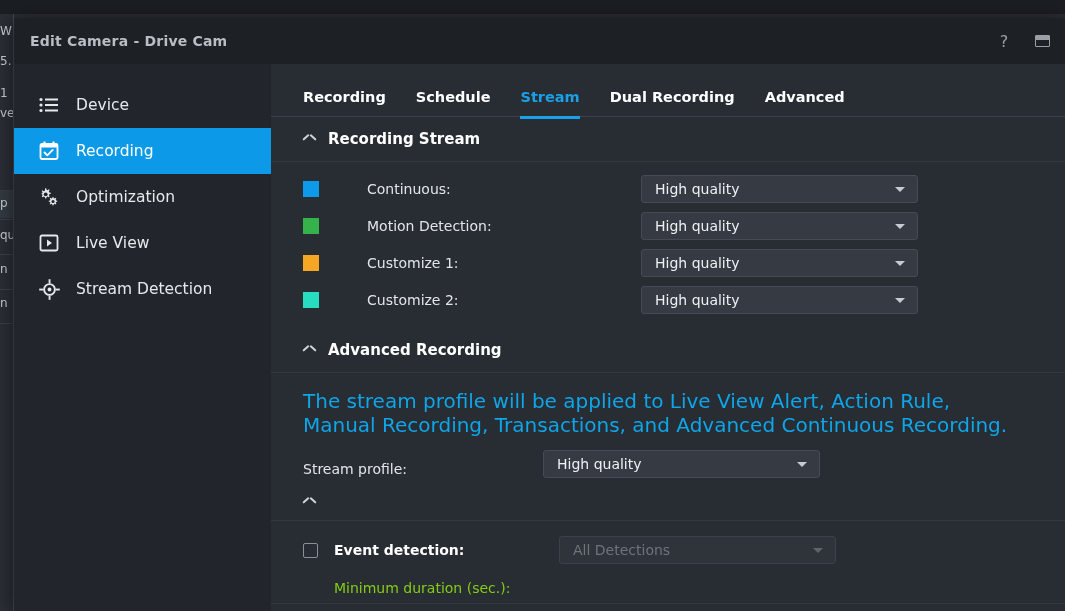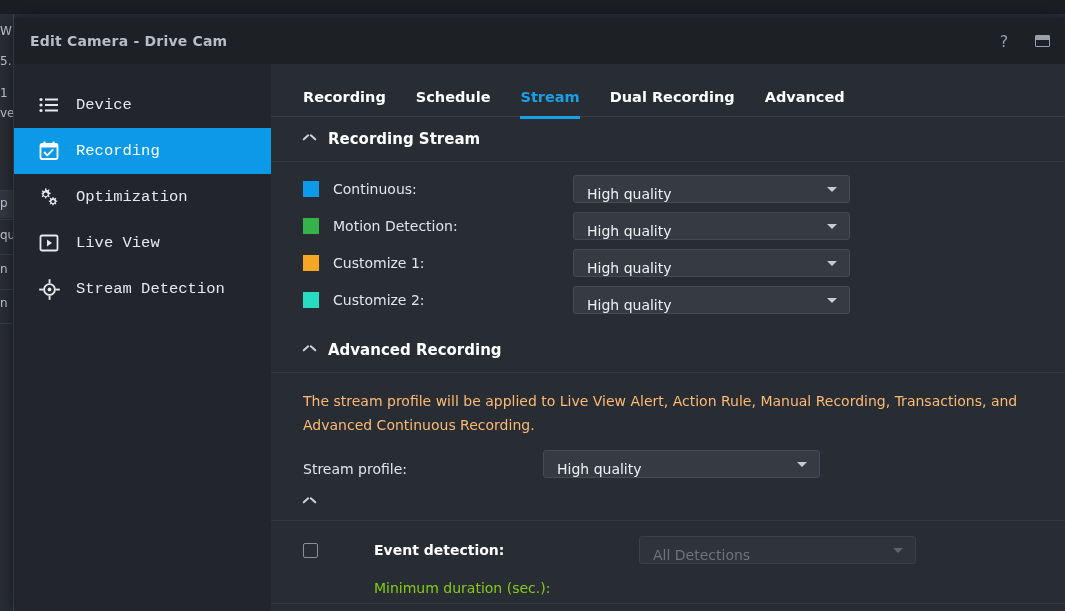--- a/index.html
+++ b/index.html
@@ -49,21 +49,21 @@
   }
   .win-icon { width: 15px; height: 12px; border: 1.6px solid #9aa0a8; border-radius: 1px; position: relative; }
   .win-icon::after { content:""; position:absolute; left:0; right:0; top:0; height:3.5px; background:#9aa0a8; }
 
   .body { display: flex; height: 547px; }
 
   
   .sidebar { width: 257px; background: #22262c; padding-top: 18px; flex: none; position: relative; }
   .side-item {
     height: 46px; display: flex; align-items: center; gap: 16px;
-    padding-left: 24px; color: #e6e9ec; font-size: 15.5px; font-family: Liberation Mono, monospace;
+    padding-left: 24px; color: #e6e9ec; font-size: 15.5px;
   }
   .side-item.active { background: #0c9ae8; color: #ffffff; }
   .side-icon { width: 22px; height: 22px; display: flex; align-items: center; justify-content: center; flex: none; }
   .side-icon svg { display:block; }
 
   
   .content { flex: 1; background: #282c33; position: relative; }
   .tabs {
     display: flex; align-items: flex-end; gap: 30px;
     padding: 20px 0 0 32px; height: 52px;
@@ -84,50 +84,50 @@
     width: 13px; height: 9px; position: relative; flex:none;
   }
   .chev::before, .chev::after {
     content:""; position:absolute; top:4px; width:8px; height:2px; background:#cfd3d8; border-radius:1px;
   }
   .chev::before { left:0; transform: rotate(-42deg); transform-origin: left center; }
   .chev::after  { right:0; transform: rotate(42deg); transform-origin: right center; }
   .divider { height: 1px; background: #34383f; }
 
   .rows { padding: 8px 0 10px 0; }
-  .row { display: flex; align-items: center; height: 37px; padding-left: 32px; }
+  .row { display: flex; align-items: center; height: 37px; padding-left: 32px; gap: 34px; }
   .swatch { width: 16px; height: 16px; flex: none; margin-right: 14px; }
   .row-label { color: #e2e5e9; font-size: 14px; width: 240px; flex: none; }
 
   .select {
     width: 277px; height: 28px; background: #363b43; border: 1px solid #454b54;
-    border-radius: 3px; display: flex; align-items: flex-end; position: relative;
+    border-radius: 3px; display: flex; align-items: center; position: relative;
     padding-left: 13px; color: #eef1f4; font-size: 14px;
   }
   .select.disabled { background: #2f333a; border-color: #3b4049; color: #6e747d; }
   .caret {
     position: absolute; right: 12px; top: 50%; width: 0; height: 0;
     border-left: 5px solid transparent; border-right: 5px solid transparent;
     border-top: 5px solid #c7cbd1; margin-top: -2px;
   }
   .select.disabled .caret { border-top-color: #5e646d; }
 
   .desc {
-    color: #fdba74; font-size: 14px; line-height: 24px;
+    color: #0ea5e9; font-size: 20px; line-height: 24px;
     padding: 16px 16px 6px 32px; max-width: 770px;
   }
   .profile-row { display:flex; align-items:center; height: 42px; padding-left: 32px; }
   .profile-label { color:#e2e5e9; font-size:14px; width:240px; flex:none;margin-top:10px; }
 
   .cb {
     width: 15px; height: 15px; border: 1.7px solid #8a9098; border-radius: 2px;
     background: transparent; flex: none; margin-right: 16px;
   }
   .cb-spacer { width: 15px; margin-right: 16px; flex: none; }
-  .acr-row { display:flex; align-items:center; height: 38px; padding-left: 32px; gap: 40px; }
+  .acr-row { display:flex; align-items:center; height: 38px; padding-left: 32px; }
   .acr-label { color:#ffffff; font-size:14px; width:225px; flex:none; font-weight:bold; }
   .acr-label.dim { color:#84cc16; font-weight: normal; }
   .bottom-rule { position:absolute; left:0; right:0; bottom: 7px; height:1px; background:#34383f; }
 </style>
 </head>
 <body>
 
 <div id="root">
 
   <div class="bg-page">

